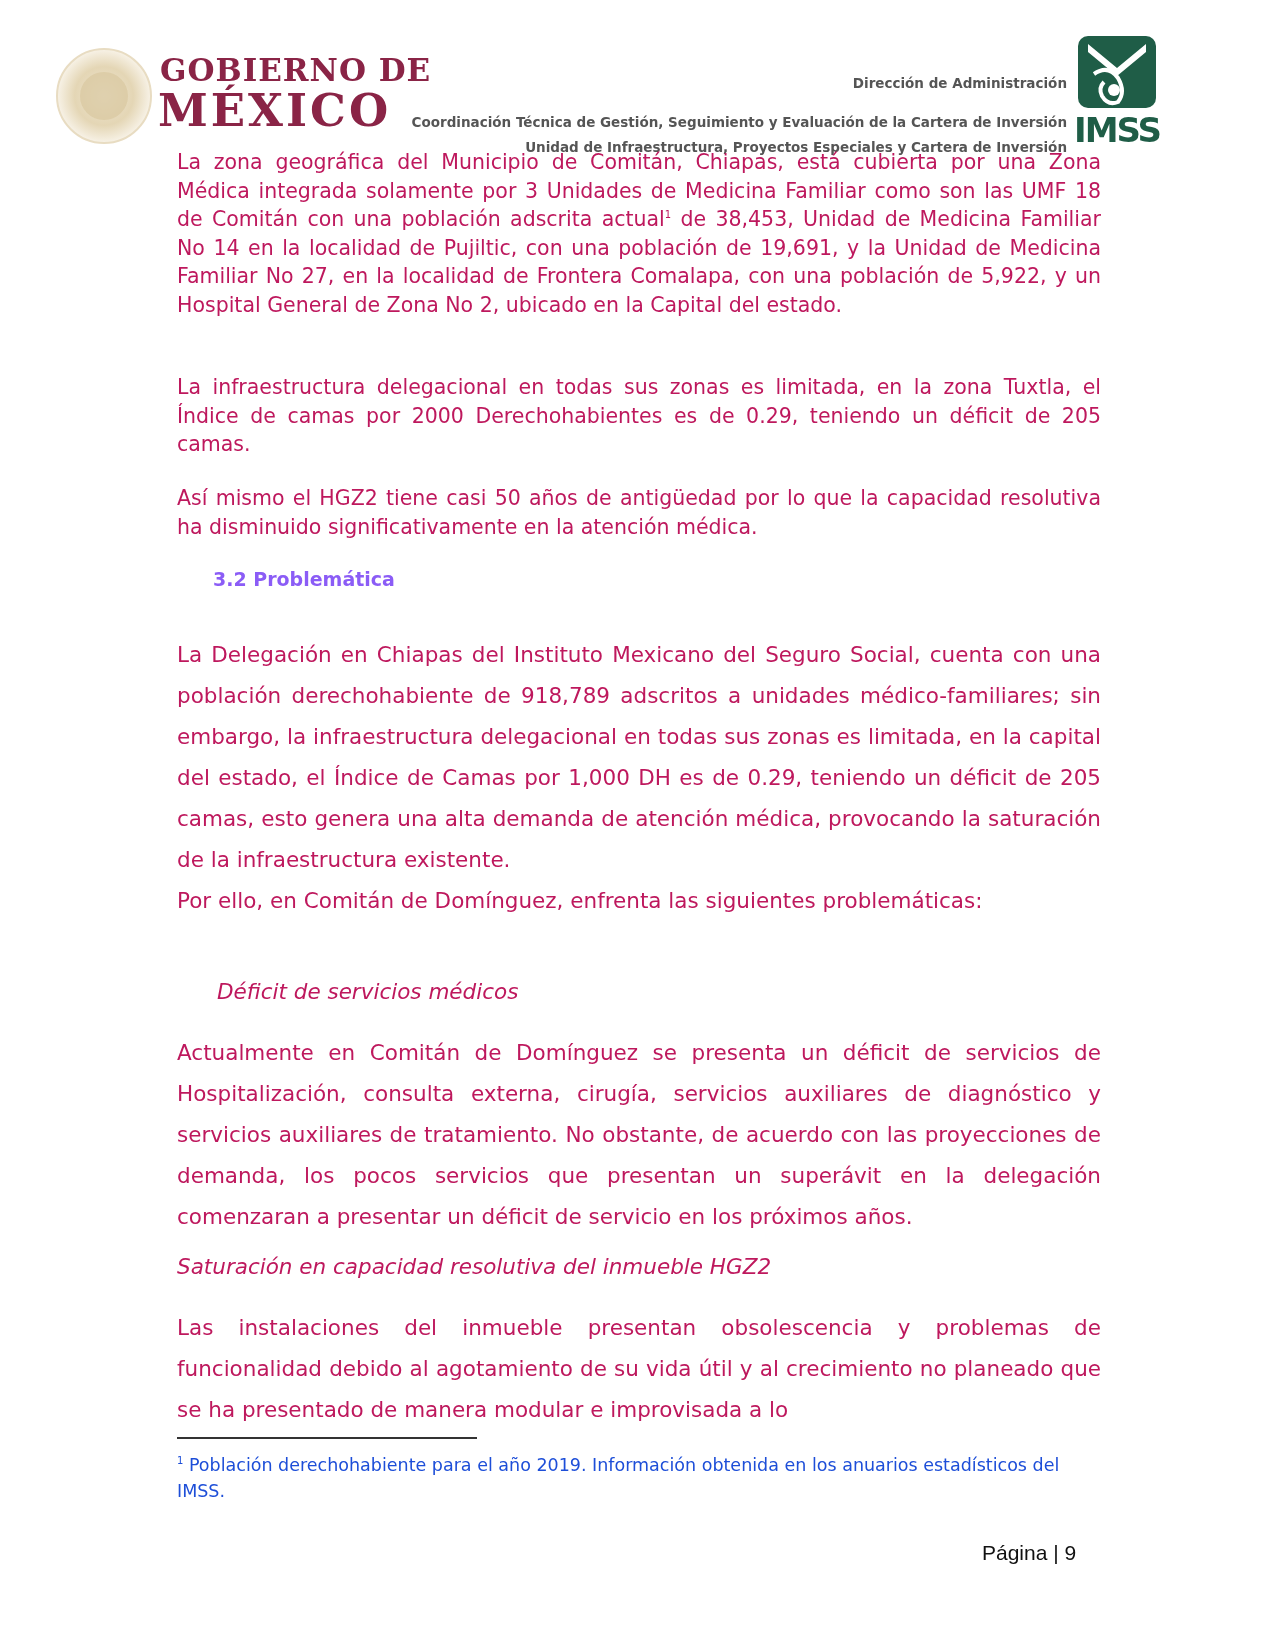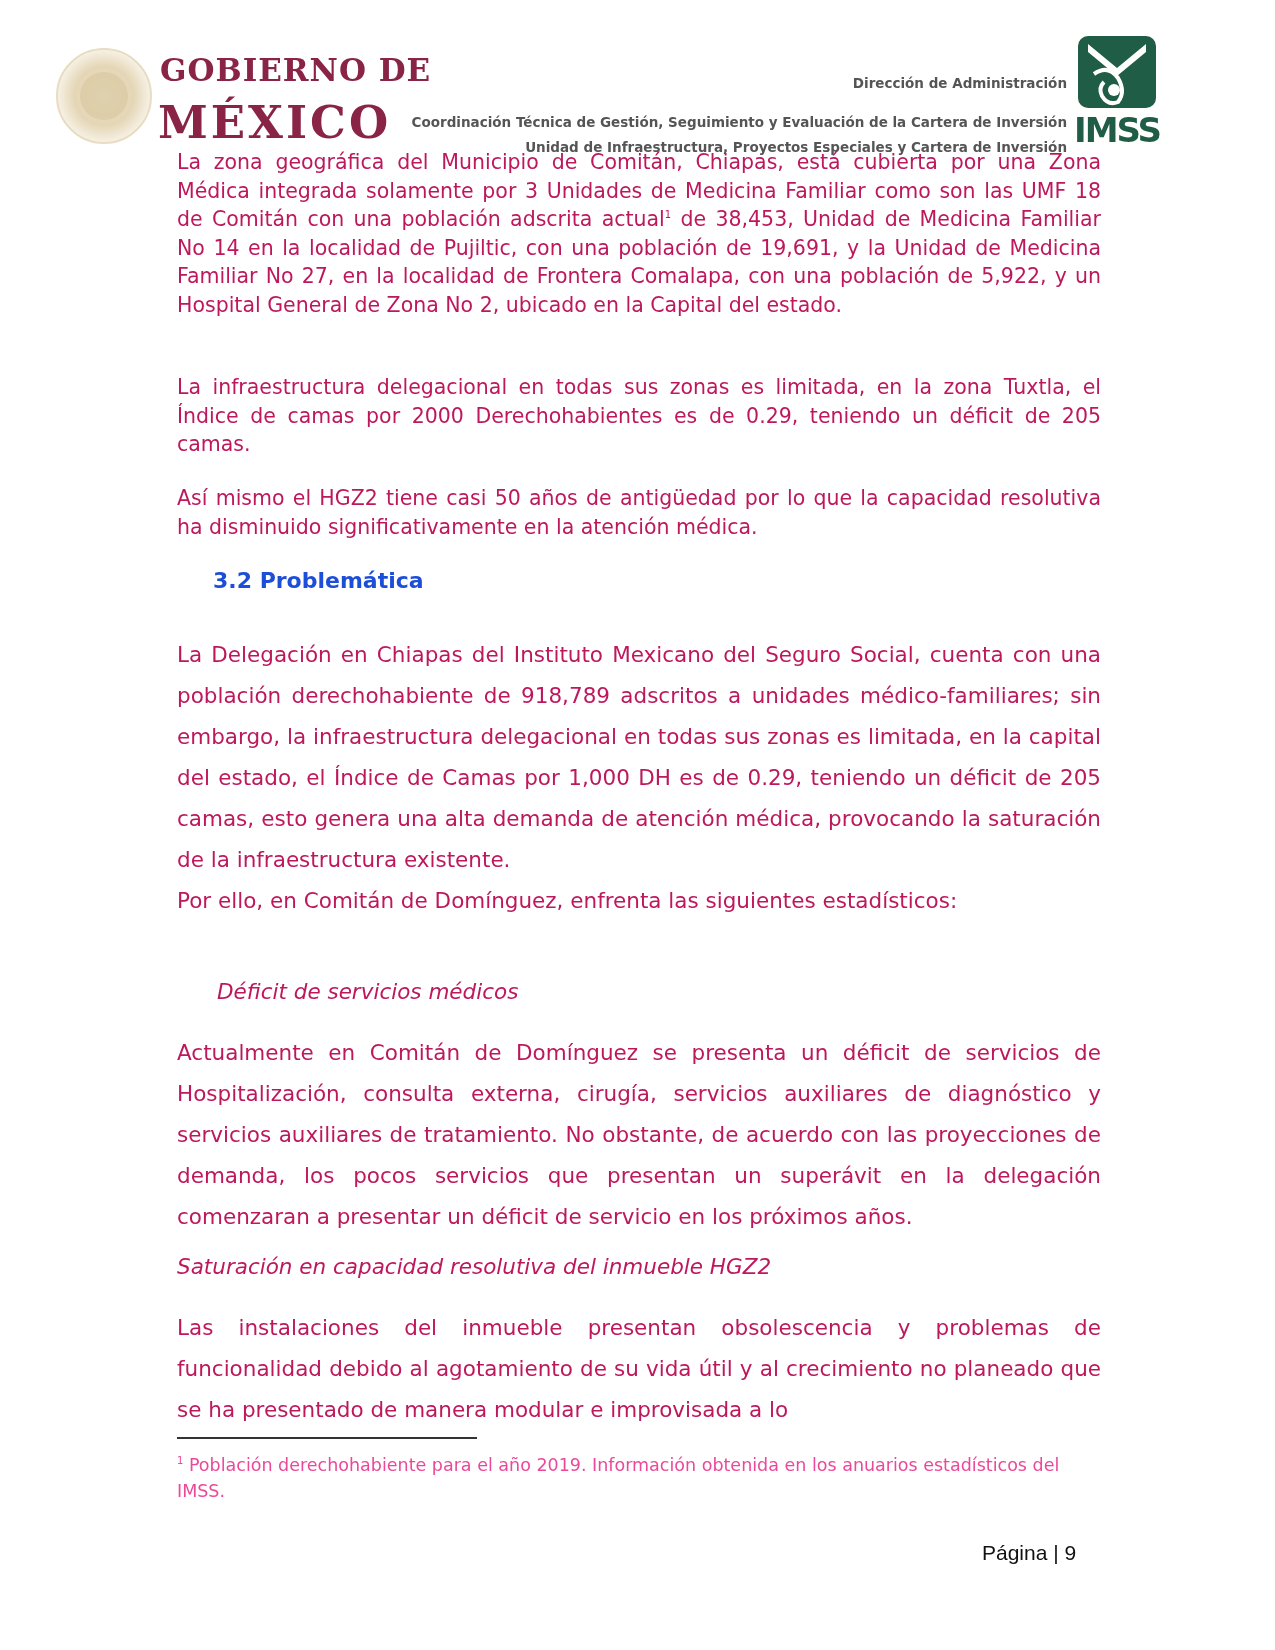--- a/index.html
+++ b/index.html
@@ -1,29 +1,29 @@
 <!DOCTYPE html>
 <html><head>
 <meta charset="utf-8">
 <style>
   html, body { margin:0; padding:0; background:#ffffff; }
   body { width:1275px; height:1650px; position:relative; overflow:hidden; font-family:"Liberation Sans", sans-serif; color:#1a1a1a; }
   .abs { position:absolute; }
   .seal { left:56px; top:48px; width:92px; height:92px; border-radius:50%; background:radial-gradient(circle at 50% 50%, #efe6d2 0%, #e4d6b5 45%, #f6f0e3 70%, #fff 100%); border:2px solid #e8dcc2; }
   .seal-inner { position:absolute; left:22px; top:22px; width:48px; height:48px; border-radius:50%; background:#d9c79f; opacity:.7; }
   .gob1 { left:160px; top:52px; font-family:"DejaVu Serif", serif; font-weight:bold; font-size:31px; color:#8a2446; letter-spacing:1px; }
-  .gob2 { left:158px; top:96px; font-family:"DejaVu Serif", serif; font-weight:bold; font-size:45px; color:#8a2446; letter-spacing:3px; }
+  .gob2 { left:158px; top:84px; font-family:"DejaVu Serif", serif; font-weight:bold; font-size:45px; color:#8a2446; letter-spacing:3px; }
   .hdr { right:208px; text-align:center; font-family:"DejaVu Sans", sans-serif; font-weight:bold; font-size:13.5px; color:#555; white-space:nowrap; }
   .imss { left:1074px; top:34px; width:86px; height:112px; }
   .body-text { left:177px; width:924px; font-family:"DejaVu Sans", sans-serif; font-size:20.5px; line-height:28.5px; text-align:justify; color:#be185d; }
   .body-text.big { font-size:21.5px; line-height:41px; }
   .italic { font-style:italic; }
-  .h2 { left:213px; font-family:"DejaVu Sans", sans-serif; font-weight:bold; font-size:22px; color:#1d4ed8; }
+  .h2 { left:213px; font-family:"DejaVu Sans", sans-serif; font-weight:bold; font-size:19px; color:#8b5cf6; }
   .rule { left:177px; top:1437px; width:300px; height:1.5px; background:#333; }
-  .foot { left:177px; top:1452px; width:900px; font-family:"DejaVu Sans", sans-serif; font-size:17.5px; line-height:26px; color:#ec4899; }
+  .foot { left:177px; top:1452px; width:900px; font-family:"DejaVu Sans", sans-serif; font-size:17.5px; line-height:26px; color:#1d4ed8; }
   .pg { left:982px; top:1541px; font-family:Liberation Sans, sans-serif; font-size:21px; color:#111; }
   sup { font-size:10px; line-height:0; vertical-align:super; }
 </style>
 </head>
 <body>
 
 <div class="abs seal">
     <div class="seal-inner"></div>
   </div>
 <div class="abs gob1">GOBIERNO DE</div>
@@ -44,21 +44,21 @@
 <div class="abs body-text" style="top:148px;"><span>La zona geográfica del Municipio de Comitán, Chiapas, está cubierta por una Zona Médica integrada solamente por 3 Unidades de Medicina Familiar como son las UMF 18 de Comitán con una población adscrita actual</span><sup>1</sup><span> de 38,453, Unidad de Medicina Familiar No 14 en la localidad de Pujiltic, con una población de 19,691, y la Unidad de Medicina Familiar No 27, en la localidad de Frontera Comalapa, con una población de 5,922, y un Hospital General de Zona No 2, ubicado en la Capital del estado.</span></div>
 
 <div class="abs body-text" style="top:373px;">La infraestructura delegacional en todas sus zonas es limitada, en la zona Tuxtla, el Índice de camas por 2000 Derechohabientes es de 0.29, teniendo un déficit de 205 camas.</div>
 
 <div class="abs body-text" style="top:484px;">Así mismo el HGZ2 tiene casi 50 años de antigüedad por lo que la capacidad resolutiva ha disminuido significativamente en la atención médica.</div>
 
 <div class="abs h2" style="top:568px;">3.2 Problemática</div>
 
 <div class="abs body-text big" style="top:634px;">La Delegación en Chiapas del Instituto Mexicano del Seguro Social, cuenta con una población derechohabiente de 918,789 adscritos a unidades médico-familiares; sin embargo, la infraestructura delegacional en todas sus zonas es limitada, en la capital del estado, el Índice de Camas por 1,000 DH es de 0.29, teniendo un déficit de 205 camas, esto genera una alta demanda de atención médica, provocando la saturación de la infraestructura existente.</div>
 
-<div class="abs body-text big" style="top:880px;">Por ello, en Comitán de Domínguez, enfrenta las siguientes estadísticos:</div>
+<div class="abs body-text big" style="top:880px;">Por ello, en Comitán de Domínguez, enfrenta las siguientes problemáticas:</div>
 
 <div class="abs body-text big italic" style="top:971px;margin-left:40px;">Déficit de servicios médicos</div>
 
 <div class="abs body-text big" style="top:1032px;">Actualmente en Comitán de Domínguez se presenta un déficit de servicios de Hospitalización, consulta externa, cirugía, servicios auxiliares de diagnóstico y servicios auxiliares de tratamiento. No obstante, de acuerdo con las proyecciones de demanda, los pocos servicios que presentan un superávit en la delegación comenzaran a presentar un déficit de servicio en los próximos años.</div>
 
 <div class="abs body-text big italic" style="top:1246px;">Saturación en capacidad resolutiva del inmueble HGZ2</div>
 
 <div class="abs body-text big" style="top:1307px;">Las instalaciones del inmueble presentan obsolescencia y problemas de funcionalidad debido al agotamiento de su vida útil y al crecimiento no planeado que se ha presentado de manera modular e improvisada a lo</div>
 
 <div class="abs rule"></div>

